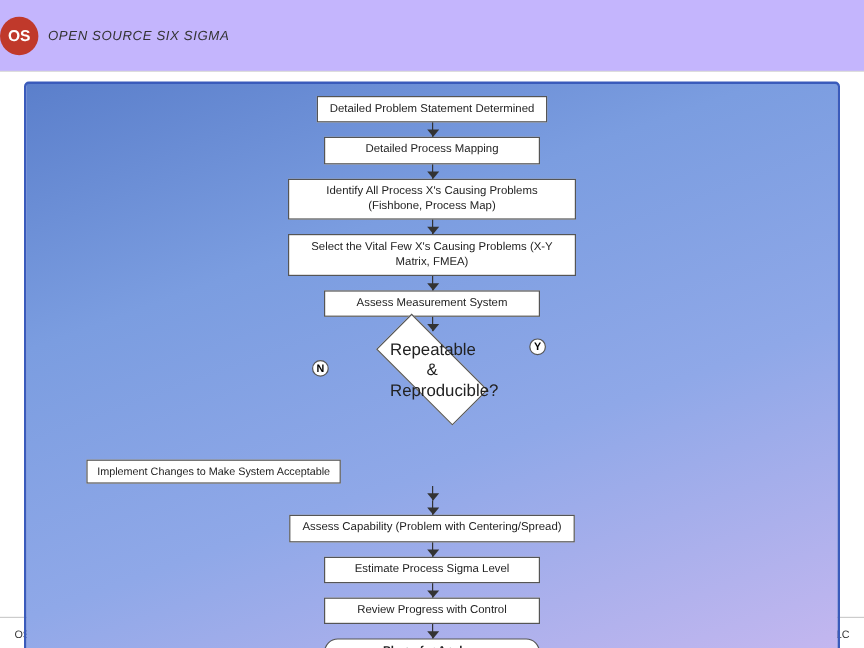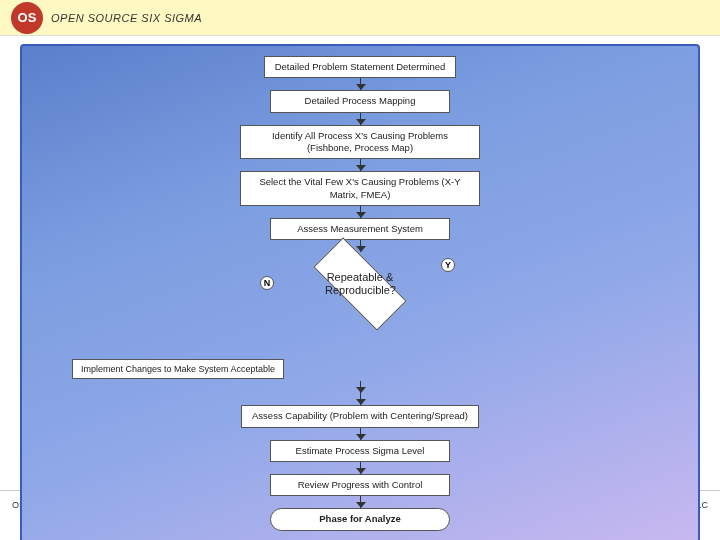--- a/index.html
+++ b/index.html
@@ -10,24 +10,24 @@
       background: #fff;
       overflow: hidden;
       position: relative;
     }
 
     
     #header {
       display: flex;
       align-items: center;
       justify-content: space-between;
-      padding: 6px 11px;
-      background: #fef9c3;
+      padding: 6px 0;
+      background: #c4b5fd;
       border-bottom: 1px solid #ddd;
-      height: 36px;
+      height: 60px;
     }
     #header-left {
       display: flex;
       align-items: center;
       gap: 8px;
     }
     .logo-circle {
       width: 32px;
       height: 32px;
       border-radius: 50%;
@@ -120,21 +120,21 @@
       background: white;
       border: 1.5px solid #555;
       transform: rotate(45deg);
       position: relative;
     }
     .diamond-text {
       position: absolute;
       left: 50%;
       top: 50%;
       transform: translate(-50%, -50%);
-      font-size: 11px;
+      font-size: 14px;
       text-align: center;
       color: #222;
       width: 70px;
       line-height: 1.2;
       z-index: 2;
     }
 
     
     .y-label {
       position: absolute;

